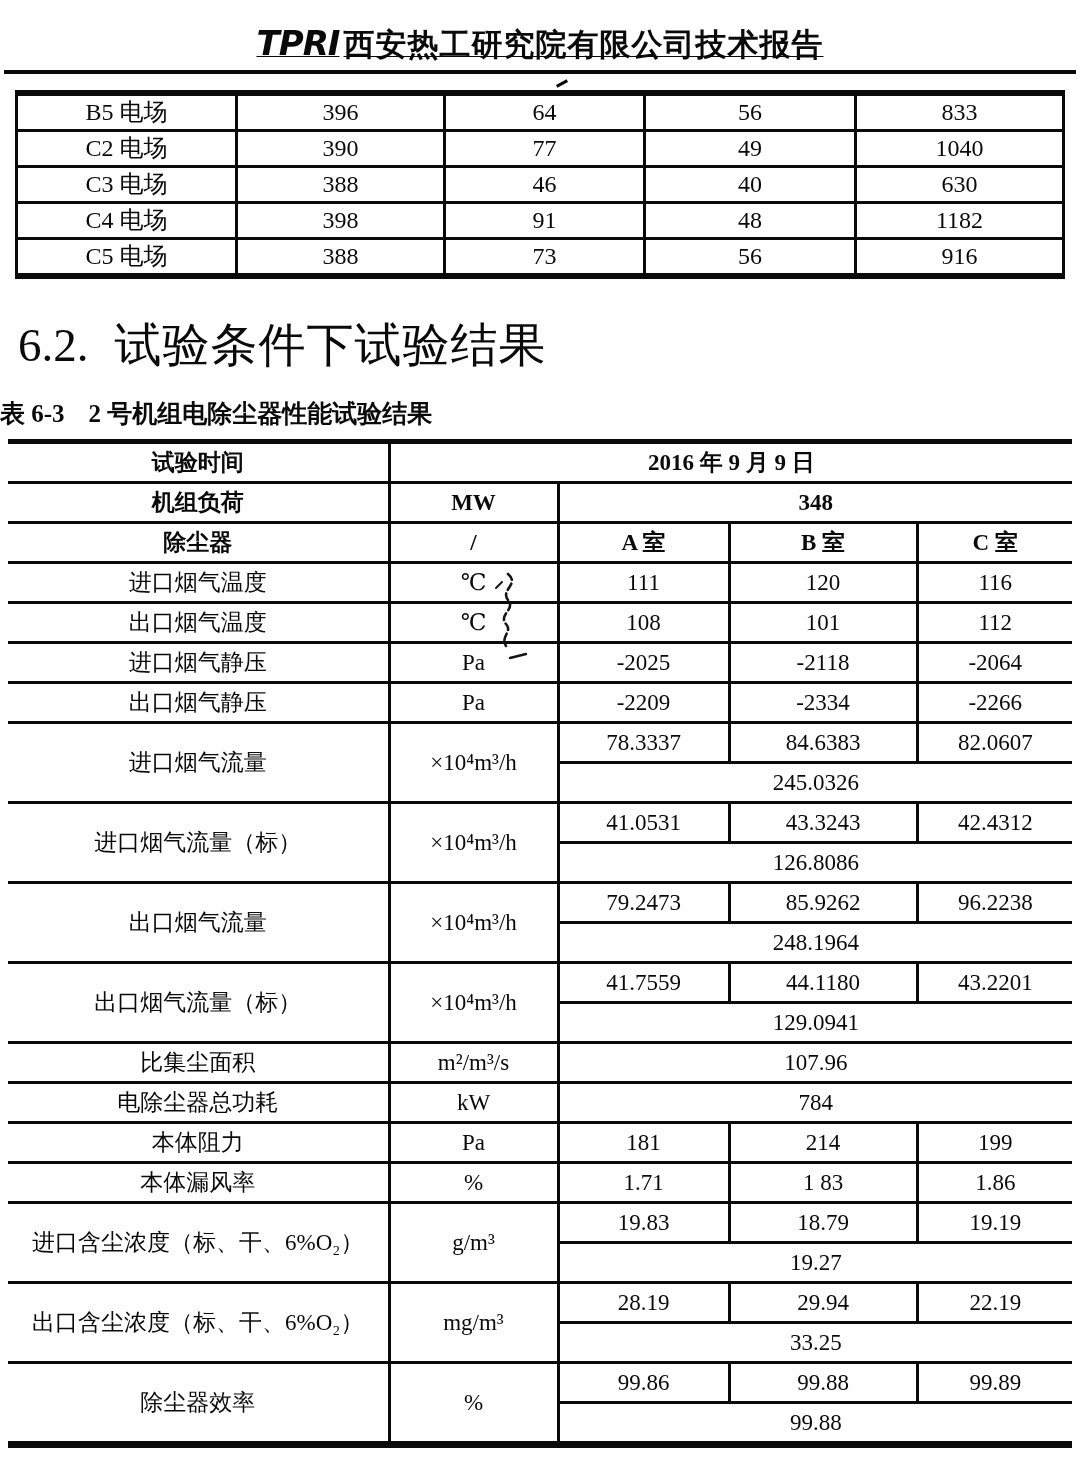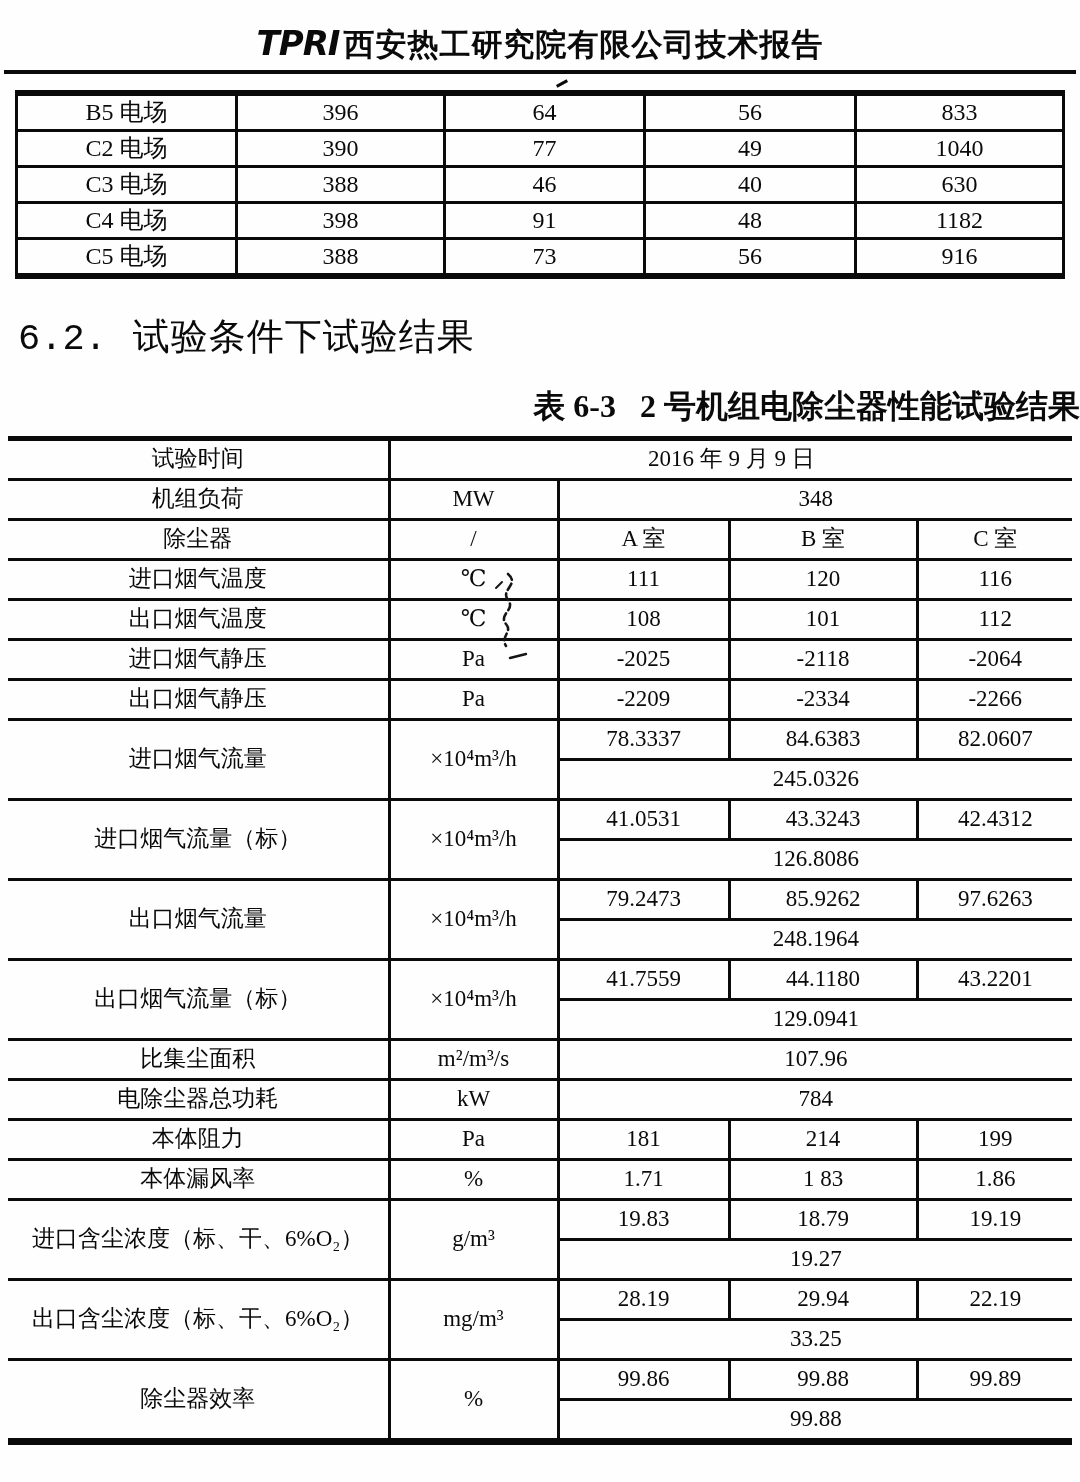--- a/index.html
+++ b/index.html
@@ -9,21 +9,21 @@
     margin:0 auto;
     background:#fefefe;
     color:#0a0a0a;
     font-family:"Liberation Serif","DejaVu Serif",serif;
     overflow:hidden;
   }
   
   .report-header{
     margin:0;padding-top:22px;
     text-align:center;white-space:nowrap;
-    line-height:42px;height:42px;
+    line-height:42px;height:42px;text-decoration:underline;
   }
   .logo{
     font-family:"DejaVu Sans","Liberation Sans",sans-serif;
     font-weight:bold;font-style:italic;
     font-size:34px;letter-spacing:-1px;
     padding-right:4px;
   }
   .rtitle{font-size:31px;font-weight:bold;letter-spacing:1px;}
   .header-rule{
     margin:6px 4px 0 4px;height:0;
@@ -39,45 +39,45 @@
   #t1 th,#t1 td{
     border:3px solid #0a0a0a;
     height:33px;line-height:1.1;
     text-align:center;vertical-align:middle;
     font-size:24px;padding:0 2px;
   }
   #t1 th{font-weight:bold;}
   
   .section-heading{
     margin:38px 0 0 18px;
-    font-size:37px;line-height:1.2;
-    font-weight:normal;letter-spacing:1px;font-family:Liberation Mono, monospace;
+    font-size:47px;line-height:1.2;
+    font-weight:normal;letter-spacing:1px;
   }
   .section-heading .num{margin-right:26px;letter-spacing:0;}
   
   .table-caption{
-    margin:26px 0 0 0;text-align:right;
-    font-weight:bold;font-size:32px;line-height:1.2;
+    margin:26px 0 0 0;text-align:left;
+    font-weight:bold;font-size:25px;line-height:1.2;
   }
   .table-caption .cap-label{margin-right:24px;}
   
   #t2{
     border-collapse:collapse;table-layout:fixed;
     width:1064px;margin:10px 8px 0 8px;
     border-top:5px solid #0a0a0a;
     border-bottom:7px solid #0a0a0a;
   }
   #t2 td{
     border-bottom:3px solid #0a0a0a;
     height:37px;line-height:1.15;
     text-align:center;vertical-align:middle;
     font-size:23px;padding:0 2px;overflow:hidden;
   }
   #t2 td.vl{border-left:3px solid #0a0a0a;}
-  #t2 td.bold{font-weight:normal;}
+  #t2 td.bold{font-weight:bold;}
   
   .artifact{position:absolute;pointer-events:none;}
   .tick{
     position:absolute;left:556px;top:82px;width:12px;height:0;
     border-top:3px solid #0a0a0a;transform:rotate(-28deg);
     pointer-events:none;
   }
 </style>
 </head>
 <body>
@@ -219,21 +219,21 @@
     </tr>
     <tr>
       <td class="vl" colspan="3">126.8086</td>
     </tr>
 
     <tr>
       <td rowspan="2">出口烟气流量</td>
       <td class="vl" rowspan="2">×10⁴m³/h</td>
       <td class="vl">79.2473</td>
       <td class="vl">85.9262</td>
-      <td class="vl">97.6263</td>
+      <td class="vl">96.2238</td>
     </tr>
     <tr>
       <td class="vl" colspan="3">248.1964</td>
     </tr>
 
     <tr>
       <td rowspan="2">出口烟气流量（标）</td>
       <td class="vl" rowspan="2">×10⁴m³/h</td>
       <td class="vl">41.7559</td>
       <td class="vl">44.1180</td>

